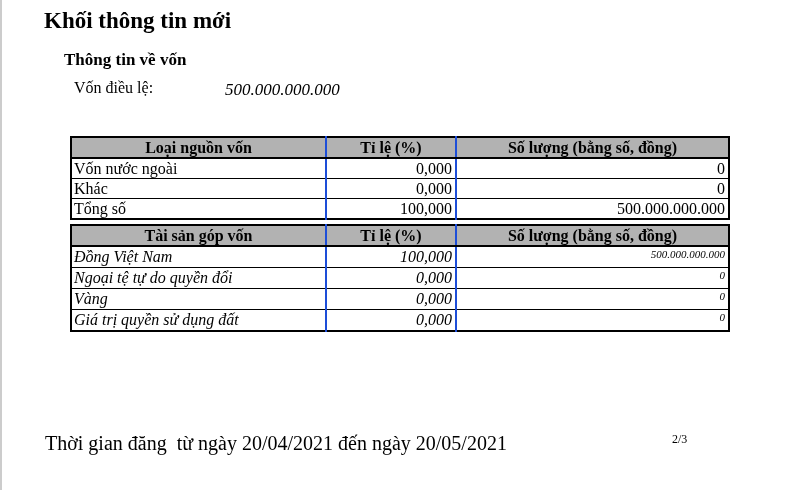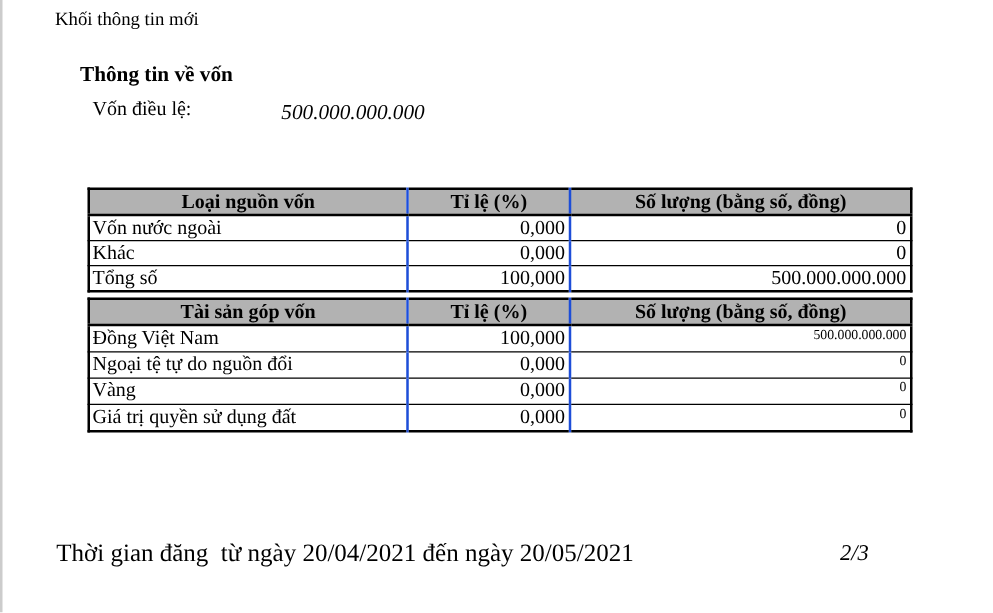--- a/index.html
+++ b/index.html
@@ -11,38 +11,38 @@
     overflow: hidden;
     position: relative;
   }
   .edge-line {
     position: absolute; left: 0; top: 0;
     width: 2px; height: 490px;
     background: var(--edge-line, #cccccc);
   }
   .page-title {
     position: absolute; left: 44px; top: 8px;
-    font-size: 15px; font-weight: normal;
+    font-size: 23px; font-weight: bold;
   }
   .section-title {
     position: absolute; left: 64px; top: 50px;
     font-size: 17px; font-weight: bold;
   }
   .cap-label {
     position: absolute; left: 74px; top: 79px;
     font-size: 16px;
   }
   .cap-value {
     position: absolute; left: 225px; top: 79px;
     width: 170px;
     font-size: 17px; font-style: italic;
     line-height: 21px;
   }
   .tables-wrap {
-    position: absolute; left: 70px; top: 150px;
+    position: absolute; left: 70px; top: 136px;
     width: 706px;
   }
   table {
     border-collapse: collapse;
     table-layout: fixed;
     width: 658px;
     border: 2px solid #000;
   }
   table.t1 { margin-bottom: 4px; }
   th, td { border: 1px solid #000; overflow: hidden; }
@@ -60,36 +60,35 @@
     line-height: 19px;
     padding: 0 2px;
   }
   col.c1 { width: 255px; }
   col.c2 { width: 130px; }
   col.c3 { width: 273px; }
   td.c2, th.c2, td.c3, th.c3 { border-left: 2px solid #1d4ed8; }
   td.label-cell { text-align: left; padding-left: 2px; }
   td.ratio-cell { text-align: right; padding-right: 3px; }
   td.amount-cell { text-align: right; padding-right: 3px; }
-  table.t2 td { vertical-align: top; }
+  table.t2 td { vertical-align: top; font-style: italic; }
   table.t2 td.amount-cell {
     font-size: 11px;
     line-height: 14px;
     vertical-align: top;
   }
   table.t2 td.label-cell { line-height: 20px; height: auto; }
   .footer-text {
     position: absolute; left: 45px; top: 432px;
     font-size: 20px;
     white-space: pre;
   }
   .page-number {
     position: absolute; left: 672px; top: 432px;
-    font-size: 18px;
-    font-style: italic;
+    font-size: 12px;
   }
 </style>
 </head>
 <body>
 
 <div class="edge-line"></div>
 
 <div class="page-title">Khối thông tin mới</div>
 
 <div class="section-title">Thông tin về vốn</div>
@@ -145,21 +144,21 @@
           <th class="c3">Số lượng (bằng số, đồng)</th>
         </tr>
       </thead>
       <tbody>
         <tr>
           <td class="c1 label-cell">Đồng Việt Nam</td>
           <td class="c2 ratio-cell">100,000</td>
           <td class="c3 amount-cell">500.000.000.000</td>
         </tr>
         <tr>
-          <td class="c1 label-cell">Ngoại tệ tự do nguồn đổi</td>
+          <td class="c1 label-cell">Ngoại tệ tự do quyền đổi</td>
           <td class="c2 ratio-cell">0,000</td>
           <td class="c3 amount-cell">0</td>
         </tr>
         <tr>
           <td class="c1 label-cell">Vàng</td>
           <td class="c2 ratio-cell">0,000</td>
           <td class="c3 amount-cell">0</td>
         </tr>
         <tr>
           <td class="c1 label-cell">Giá trị quyền sử dụng đất</td>

